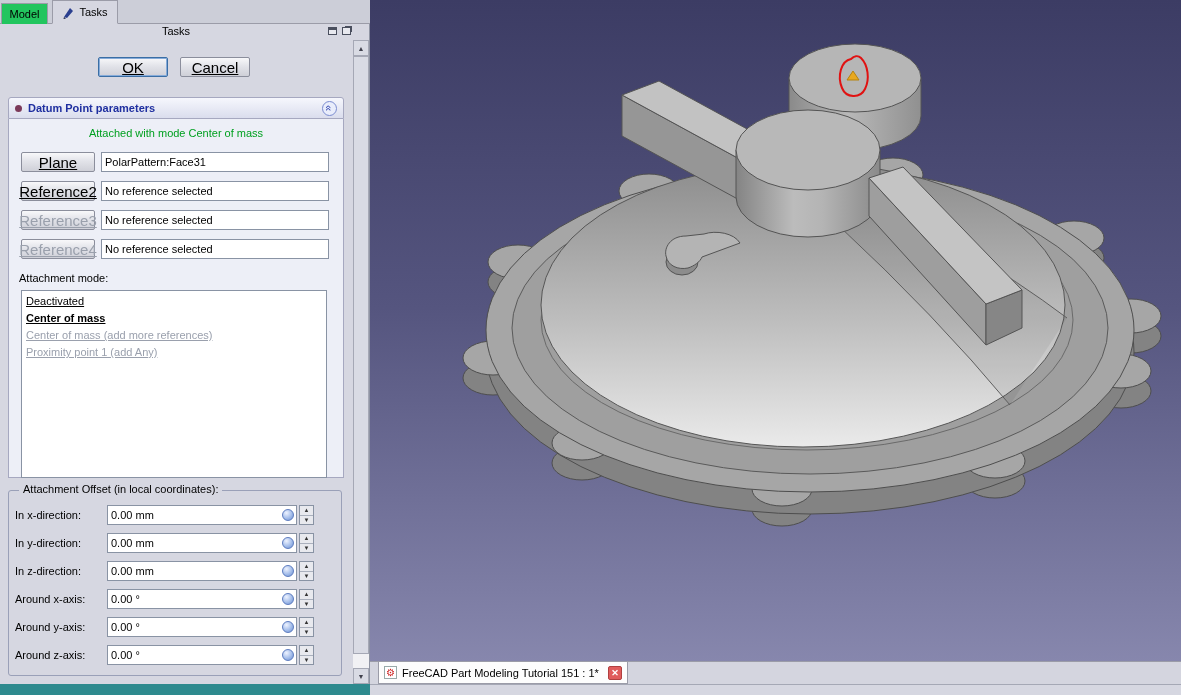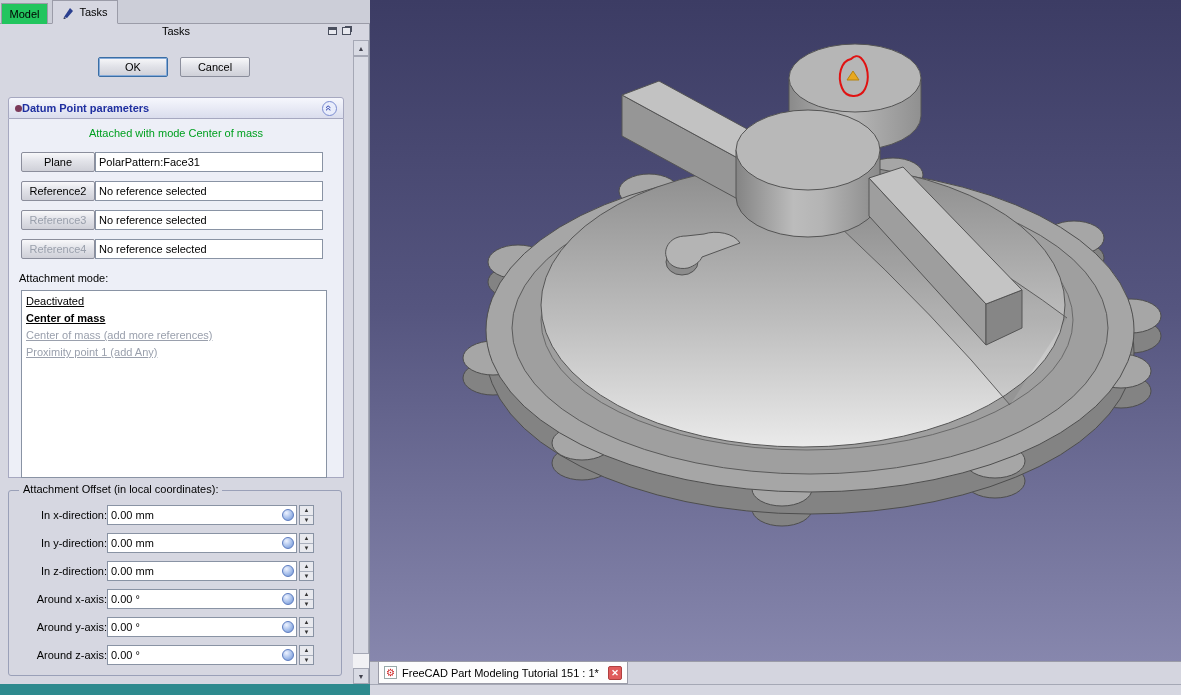--- a/index.html
+++ b/index.html
@@ -15,51 +15,51 @@
   .tab-model { position:absolute; left:1px; top:3px; width:47px; height:21px; background:#22c55e; border:1px solid #9b9ca8; border-bottom:none;
     display:flex; align-items:center; justify-content:center; }
   .tab-tasks { position:absolute; left:52px; top:0; width:66px; height:24px; background:#d6d7e1; border:1px solid #9b9ca8; border-bottom:1px solid #d6d7e1;
     display:flex; align-items:center; justify-content:center; gap:4px; z-index:2; }
   .panel-title { position:absolute; left:0; top:24px; width:352px; height:16px; text-align:center; line-height:15px; }
   .wicons { position:absolute; right:18px; top:27px; display:flex; gap:5px; }
   .wicon { width:9px; height:8px; border:1px solid #4a4f5e; display:inline-block; background:#e8e9ef; }
   .wicon.min { border-top-width:3px; }
   .wicon.float { box-shadow:2px -2px 0 -1px #4a4f5e; }
 
-  .btn { display:flex; align-items:center; justify-content:center; font-size:11px;
-    background:linear-gradient(#f8f8fa,#e2e3e9 45%,#cfd0d8); border:1px solid #8b8e9c; border-radius:2px; }
+  .btn { display:flex; align-items:center; justify-content:center; font-size:15px;
+    background:linear-gradient(#f8f8fa,#e2e3e9 45%,#cfd0d8); border:1px solid #8b8e9c; border-radius:2px;text-decoration:underline; }
   .btn.default { border-color:#3a6ea5; box-shadow:inset 0 0 0 1px #86abd9; }
   .btn.disabled { color:#9aa0ac; }
   .ok-btn { position:absolute; left:98px; top:57px; width:70px; height:20px; }
   .cancel-btn { position:absolute; left:180px; top:57px; width:70px; height:20px; }
 
   .task-section { position:absolute; left:8px; top:97px; width:336px; }
-  .ts-header { height:22px; display:flex; align-items:center; padding:0 6px; 
+  .ts-header { height:22px; display:flex; align-items:center; padding:0 6px; gap:6px;
     background:linear-gradient(#f6f7fd,#dadded); border:1px solid #a6a8c0; border-radius:3px 3px 0 0; }
   .bullet { width:7px; height:7px; border-radius:50%; background:#7c3a5a; }
   .ts-title { font-weight:bold; color:#1f2fa0; flex:1; }
   .collapse-btn { width:15px; height:15px; border-radius:50%; border:1px solid #7b8cd0; background:#e9edfb;
     display:flex; align-items:center; justify-content:center; color:#2b3fae; }
   .collapse-btn span { display:inline-block; transform:rotate(90deg); font-size:11px; line-height:10px; }
   .ts-body { background:#edeff7; border:1px solid #a6a8c0; border-top:none; height:359px; }
   .status-green { text-align:center; padding-top:8px; color:#00a020; height:24px; }
   .ref-row { display:flex; margin:9px 0 0 12px; height:20px; }
   .ref-btn { width:74px; height:20px; }
   .tin { font-size:11px; font-family:inherit; border:1px solid #8993a4; background:#fff; padding:0 3px; height:20px; color:#000; }
-  .ref-input { margin-left:0; width:228px; }
+  .ref-input { margin-left:6px; width:228px; }
   .attach-label { margin:13px 0 4px 10px; height:14px; }
   .listbox { margin-left:12px; width:306px; height:188px; background:#fff; border:1px solid #8993a4; overflow:hidden; padding-top:2px; }
   .li { padding:0 4px; line-height:17px; white-space:nowrap;text-decoration:underline; }
   .li.sel { font-weight:bold; }
   .li.dis { color:#9aa0ad; }
 
   .groupbox { position:absolute; left:8px; top:490px; width:334px; height:186px; border:1px solid #9aa0b8; border-radius:3px; padding-top:10px; }
   .gb-legend { position:absolute; top:-8px; left:10px; background:#d6d7e1; padding:0 4px; }
   .off-row { display:flex; align-items:center; height:28px; padding-left:6px; }
-  .off-label { width:92px;text-align:right; }
+  .off-label { width:92px; }
   .off-wrap { position:relative; width:190px; height:20px; }
   .off-wrap .tin { width:190px; }
   .expr { position:absolute; right:3px; top:50%; transform:translateY(-50%); width:12px; height:12px; border-radius:50%;
     background:radial-gradient(circle at 35% 30%, #eef3ff, #9db8e8 60%, #6d8fd0); border:1px solid #5d7cc0; }
   .spin { width:15px; height:20px; margin-left:2px; display:flex; flex-direction:column; border:1px solid #8993a4; background:#e8e9ee; }
   .spin > div { flex:1; display:flex; align-items:center; justify-content:center; font-size:6px; color:#333; }
   .spin > div:first-child { border-bottom:1px solid #aab0bd; }
 
   
   .vscroll { position:absolute; left:353px; top:40px; width:16px; height:644px; background:#f1f1f4; }

